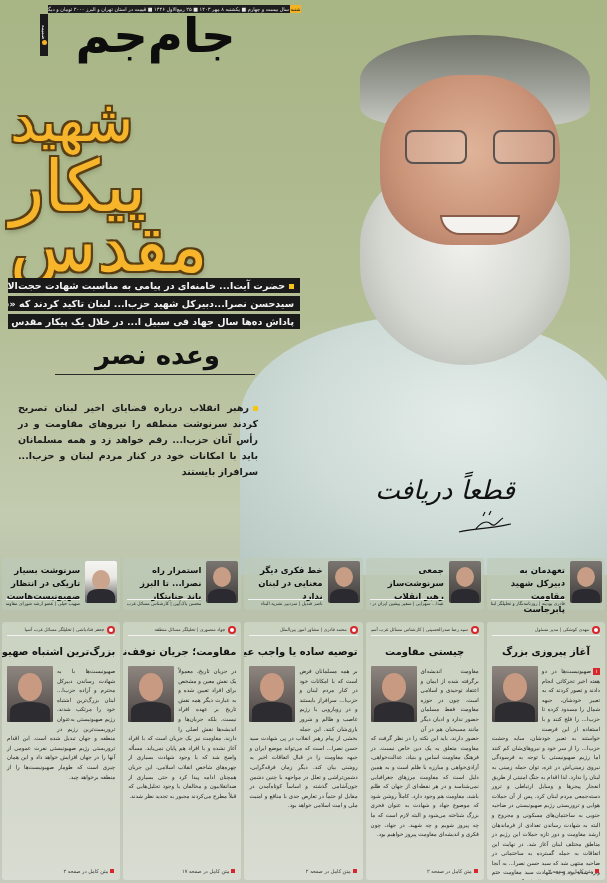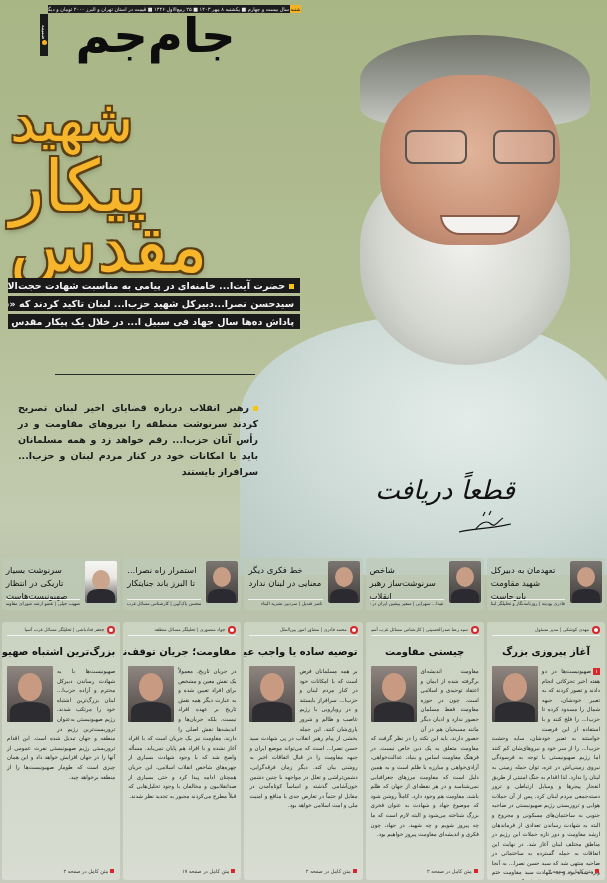--- a/index.html
+++ b/index.html
@@ -140,21 +140,21 @@
     background:#c79d85;
   }
   .teaser .thumb::after {
     content:""; position:absolute; left:2px; top:28px; width:28px; height:18px; border-radius:40% 40% 0 0;
     background:#2a2a30;
   }
   .teaser .thumb.cleric::before { background:#caa48c; top:9px; }
   .teaser .thumb.cleric { background: linear-gradient(180deg,#f5f5f3 0%, #e9e7e2 40%, #5a5a5a 100%); }
   .teaser .t-title {
     position: absolute; right: 40px; left: 4px; top: 6px;
-    font-size: 8.5px; line-height: 13px; font-weight: normal; color: #111; text-align: left;
+    font-size: 8.5px; line-height: 13px; font-weight: bold; color: #111; text-align: right;
   }
   .teaser .t-byline {
     position: absolute; right: 40px; left: 4px; bottom: 3px; height: 8px;
     border-top: 1px solid #f2f2f2;
     font-size: 4.5px; line-height: 8px; color: #2b2b2b; text-align: right; white-space: nowrap; overflow: hidden;
   }
 
   
   .columns {
     position: absolute; left: 2px; top: 622px; width: 603px; height: 258px;
@@ -230,41 +230,42 @@
     <span class="l1">شهید</span>
     <span class="l2">پیکار مقدس</span>
   </h1>
 
   <div class="lead-box">
     <span class="line"><span class="bullet-y"></span><span>حضرت آیت‌ا... خامنه‌ای در پیامی به مناسبت شهادت حجت‌الاسلام</span></span>
     <span class="line">سیدحسن نصرا...دبیرکل شهید حزب‌ا... لبنان تاکید کردند که «سید عزیز مقاومت»</span>
     <span class="line">پاداش ده‌ها سال جهاد فی سبیل ا... در خلال یک پیکار مقدس را دریافت کرد</span>
   </div>
 
+  <h2 class="sub-title">وعده نصر</h2>
   <div class="sub-rule"></div>
   <p class="sub-body">
     <span class="bullet-y"></span><span>رهبر انقلاب درباره قضایای اخیر لبنان تصریح کردند سرنوشت منطقه را نیروهای مقاومت و در رأس آنان حزب‌ا... رقم خواهد زد و همه مسلمانان باید با امکانات خود در کنار مردم لبنان و حزب‌ا... سرافراز بایستند</span>
   </p>
 
   <div class="signature">قطعاً دریافت</div>
   <div class="sig-mark">
     <svg viewBox="0 0 60 26">
         <path d="M4 22 C18 18 30 20 56 14 M20 20 C26 12 32 10 36 14 C40 18 44 10 48 8 M28 6 L30 2 M34 5 L36 1" stroke="#111" stroke-width="1.2" fill="none"></path>
       </svg>
   </div>
 
   <div class="teasers">
     <div class="teaser">
       <div class="thumb"></div>
       <div class="t-title">تعهدمان به دبیرکل شهید مقاومت پابرجاست</div>
       <div class="t-byline">قادری پودینه | روزنامه‌نگار و تحلیلگر لبنانی</div>
     </div>
     <div class="teaser">
       <div class="thumb"></div>
-      <div class="t-title">شاخص سرنوشت‌ساز رهبر انقلاب</div>
+      <div class="t-title">جمعی سرنوشت‌ساز رهبر انقلاب</div>
       <div class="t-byline">عبدا... سهرابی | سفیر پیشین ایران در قطر</div>
     </div>
     <div class="teaser">
       <div class="thumb"></div>
       <div class="t-title">خط فکری دیگر معنایی در لبنان ندارد</div>
       <div class="t-byline">ناصر قندیل | سردبیر نشریه البناء</div>
     </div>
     <div class="teaser">
       <div class="thumb"></div>
       <div class="t-title">استمرار راه نصرا... تا البرز باند جنایتکار</div>

